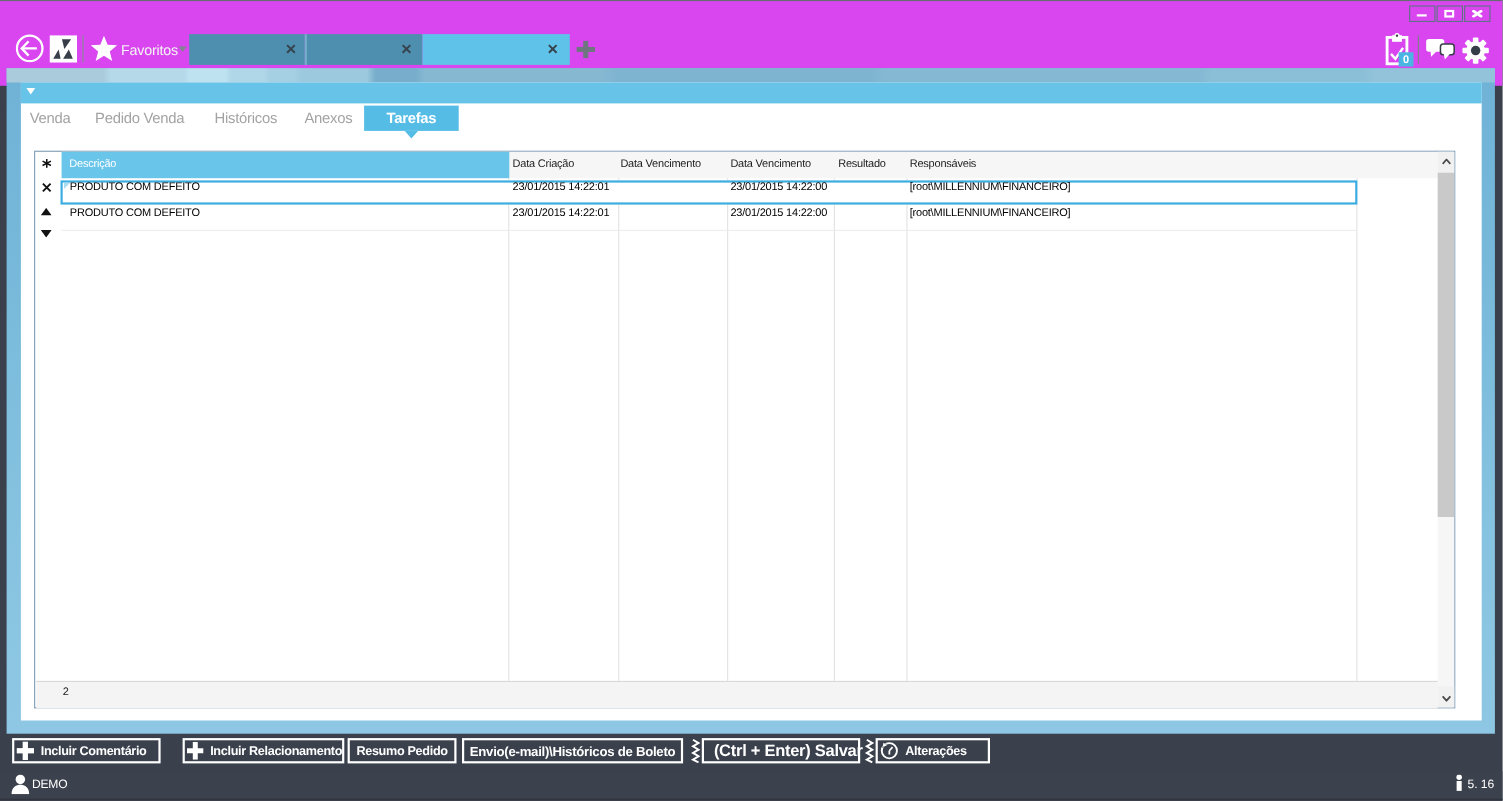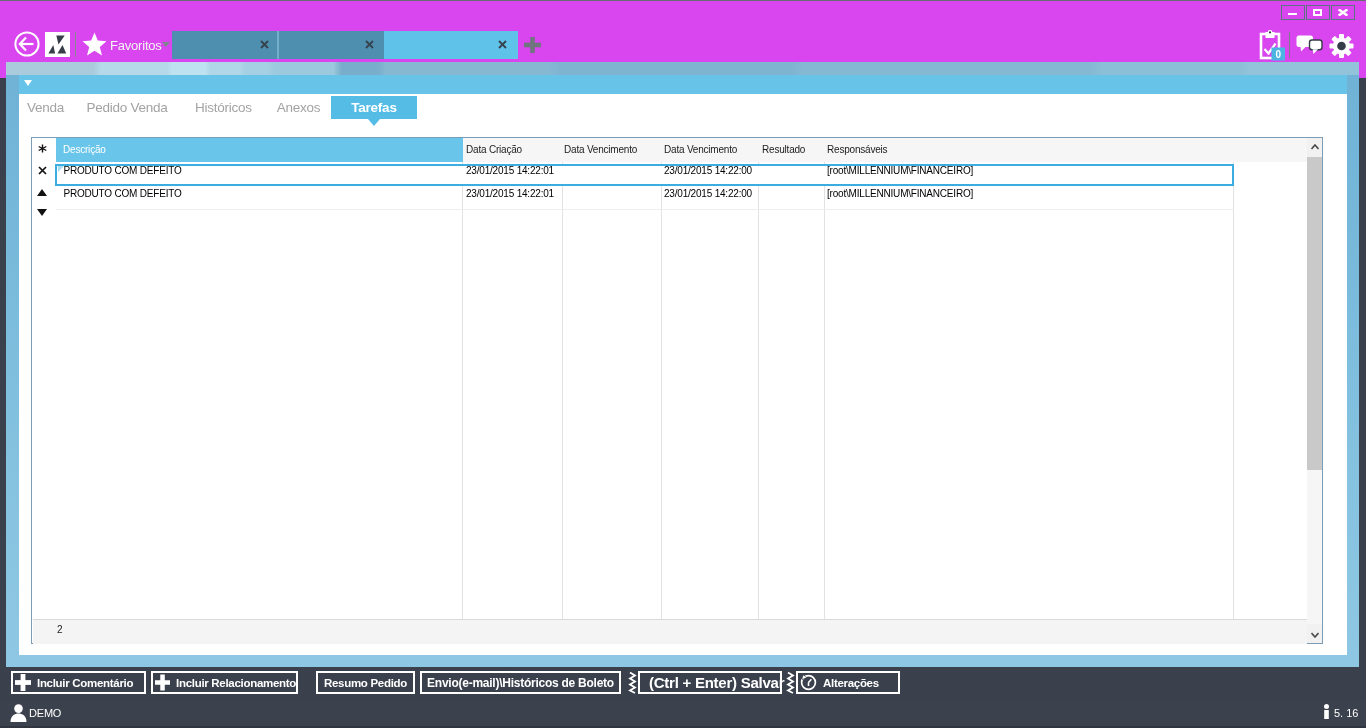--- a/index.html
+++ b/index.html
@@ -221,21 +221,21 @@
         <path d="M0.5,1 L4,5 L7.5,1" fill="none" stroke="#4a4a4a" stroke-width="1.6"></path>
       </svg>
   </div>
 </div>
 
 <div class="fbtn fbl" style="left:11px;width:135px">
   <svg width="16" height="17" viewBox="0 0 16 17" style="margin-right:6px">
     <rect x="5.6" y="0" width="4.8" height="17" fill="#fff"></rect>
       <rect x="0" y="6.1" width="16" height="4.8" fill="#fff"></rect>
   </svg>Incluir Comentário</div>
-<div class="fbtn fbl" style="left:151px;width:147px">
+<div class="fbtn fbl" style="left:166px;width:147px">
   <svg width="16" height="17" viewBox="0 0 16 17" style="margin-right:6px">
     <rect x="5.6" y="0" width="4.8" height="17" fill="#fff"></rect>
       <rect x="0" y="6.1" width="16" height="4.8" fill="#fff"></rect>
   </svg>Incluir Relacionamento</div>
 <div class="fbtn" style="left:316px;width:99px">Resumo Pedido</div>
 <div class="fbtn" style="left:420px;width:201px;font-size:12px;letter-spacing:-0.25px">Envio(e-mail)\Históricos de Boleto</div>
 <svg class="abs" style="left:628px;top:671px" width="9" height="23" viewBox="0 0 9 23">
   <path d="M2,1.5 L7,4.5 L2,7.5 L7,10.5 L2,13.5 L7,16.5 L2,19.5 L7,22" fill="none" stroke="#fff" stroke-width="1.8"></path>
 </svg>
 <div class="fbtn fbl" style="left:638px;width:144px;font-size:15px;letter-spacing:-0.25px">

